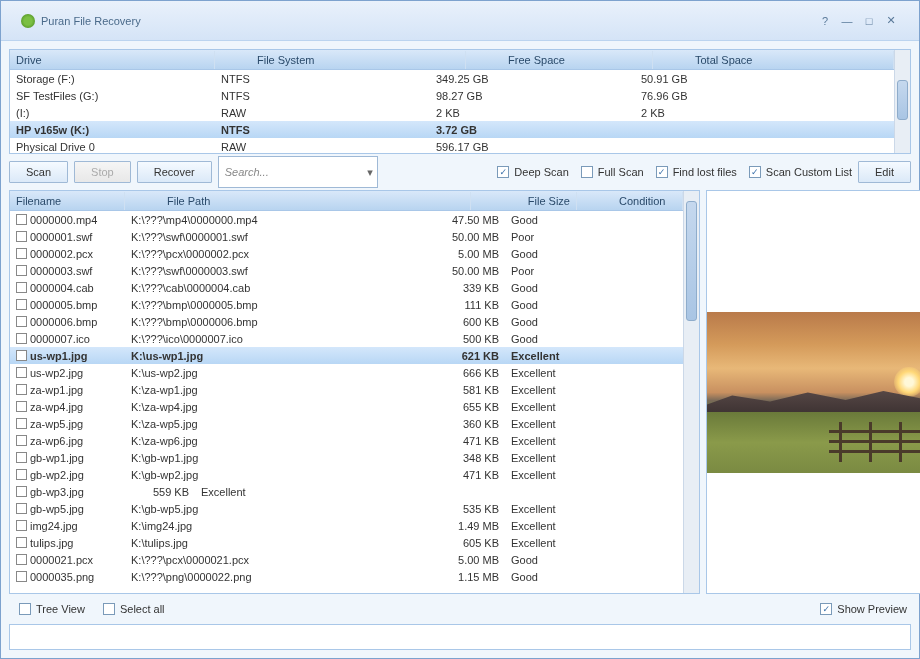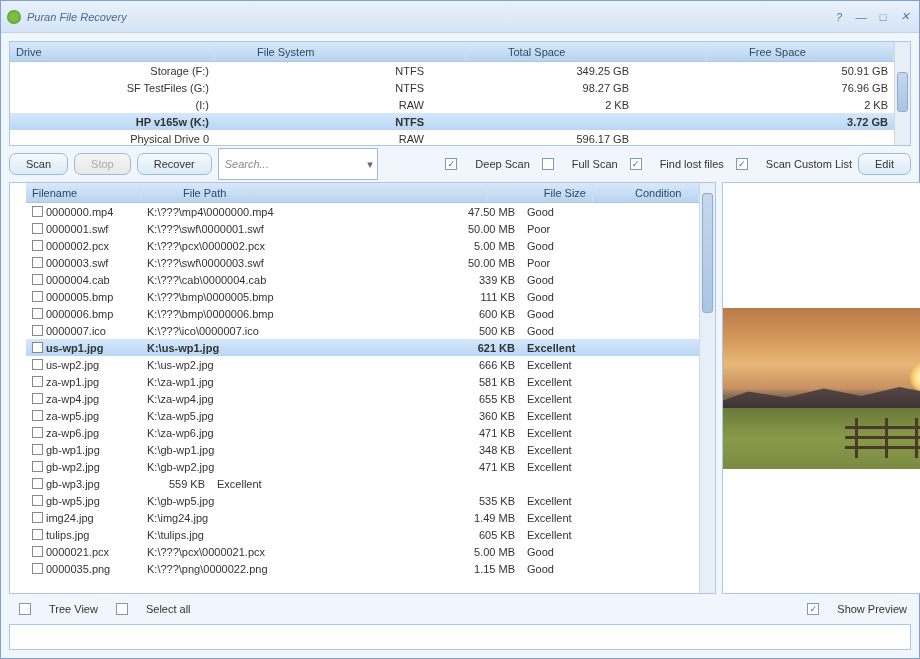--- a/index.html
+++ b/index.html
@@ -1,44 +1,44 @@
 <!DOCTYPE html>
 <html><head>
 <meta charset="utf-8">
 <style>
 * { box-sizing: border-box; margin: 0; padding: 0; font-family: Tahoma, Verdana, sans-serif; font-size: 11px; }
 body { background: #fff; width: 920px; height: 659px; overflow: hidden; }
 .window { width: 920px; height: 659px; border: 1px solid #7da2ce; background: #f0f6fc; display: flex; flex-direction: column; }
-.titlebar { height: 32px; background: linear-gradient(#e9f1fb, #d5e4f7); display: flex; align-items: center; padding: 0 6px; border-bottom: 1px solid #bcd4ef; font-style: italic; }
+.titlebar { height: 40px; background: linear-gradient(#e9f1fb, #d5e4f7); display: flex; align-items: center; padding: 0 20px; border-bottom: 1px solid #bcd4ef; }
 .titlebar .icon { width: 14px; height: 14px; background: radial-gradient(circle, #7bc043 40%, #4a8a1f 90%); border-radius: 50%; margin-right: 6px; }
 .titlebar .title { color: #4a6a8a; flex: 1; }
 .titlebar .wbtn { width: 16px; height: 14px; margin-left: 6px; display: flex; align-items: center; justify-content: center; color: #5a7a9a; cursor: pointer; }
 .content { flex: 1; padding: 8px; display: flex; flex-direction: column; gap: 6px; }
 .panel { border: 1px solid #a9c7e8; background: #fff; }
 .drive-panel { height: 105px; display: flex; }
 .drive-table-wrap { flex: 1; overflow: hidden; }
 .tbl-header { display: flex; background: linear-gradient(#d9e8f9, #b8d4f0); border-bottom: 1px solid #a9c7e8; height: 20px; align-items: center; gap: 36px; }
 .th { padding: 3px 6px; border-right: 1px solid #cfe0f2; color: #2a4a6a; font-weight: normal; }
-.drive-rows { overflow-y: hidden; text-align: right; }
+.drive-rows { overflow-y: hidden; }
 .tr { display: flex; height: 17px; align-items: center; }
 .tr.sel { background: linear-gradient(#d4e7fb, #b8d7f5); font-weight: bold; }
 .td { padding: 1px 6px; color: #333; white-space: nowrap; overflow: hidden; }
 .col-d1 { width: 205px; } .col-d2 { width: 215px; } .col-d3 { width: 205px; } .col-d4 { flex: 1; }
 .vscroll { width: 16px; background: #e8eef5; border-left: 1px solid #cbd8e8; position: relative; }
 .vscroll .thumb { position: absolute; left: 2px; right: 2px; top: 30px; height: 40px; background: linear-gradient(#c5d8ee,#a9c5e4); border: 1px solid #8eaccb; border-radius: 3px; }
 .toolbar { height: 24px; display: flex; align-items: center; gap: 6px; }
-.btn { height: 22px; padding: 0 16px; background: linear-gradient(#f5faff,#dbe9f8); border: 1px solid #9fb9d6; border-radius: 7px; color: #333; cursor: pointer; display: flex; align-items: center; }
+.btn { height: 22px; padding: 0 16px; background: linear-gradient(#f5faff,#dbe9f8); border: 1px solid #9fb9d6; border-radius: 1px; color: #333; cursor: pointer; display: flex; align-items: center; }
 .btn.dis { color: #aaa; background: linear-gradient(#f5f5f5,#e8e8e8); }
 .search { height: 32px; border: 1px solid #9fb9d6; background: #fff; padding: 0 6px; color: #888; font-style: italic; flex: 0 0 160px; display: flex; align-items: center; position: relative; }
 .search::after { content: "▾"; position: absolute; right: 4px; color: #666; font-style: normal; }
-.chk { display: flex; align-items: center; gap: 18px; color: #333; cursor: pointer; margin-left: 6px; }
+.chk { display: flex; align-items: center; gap: 5px; color: #333; cursor: pointer; margin-left: 6px; }
 .chk .box { width: 12px; height: 12px; border: 1px solid #7a9ab9; background: #fff; display: flex; align-items: center; justify-content: center; font-size: 9px; color: #3a70aa; }
 .chk.on .box::before { content: "✓"; }
 .middle { flex: 1; display: flex; gap: 6px; min-height: 0; }
-.file-panel { flex: 1; display: flex; padding-left: 16px; }
+.file-panel { flex: 1; display: flex; }
 .file-table-wrap { flex: 1; overflow: hidden; display: flex; flex-direction: column; }
 .col-f1 { width: 115px; } .col-f2 { width: 310px; } .col-f3 { width: 70px; text-align: right; } .col-f4 { width: 70px; }
 .file-rows { flex: 1; overflow: hidden; }
 .file-rows .td.col-f1 { display: flex; align-items: center; gap: 3px; }
 .fchk { width: 11px; height: 11px; border: 1px solid #888; background: #fff; flex: none; }
 .preview-panel { width: 272px; display: flex; align-items: center; justify-content: center; }
 .preview-img { width: 252px; height: 161px; position: relative; overflow: hidden; }
 .sky { position: absolute; inset: 0; background: linear-gradient(to bottom, #b97a4a 0%, #d49a5a 20%, #e8b878 35%, #c89060 50%, #7a6a58 55%, #6a7848 60%, #8a9a4a 100%); }
 .sun { position: absolute; top: 55px; right: 35px; width: 30px; height: 30px; background: radial-gradient(circle, #fff8d8 20%, #ffd878 50%, rgba(255,200,100,0) 80%); border-radius: 50%; }
 .mtn { position: absolute; top: 75px; left: 0; right: 0; height: 30px; background: linear-gradient(to bottom, #5a4a48, #3a3030); clip-path: polygon(0 60%, 10% 30%, 25% 50%, 40% 20%, 55% 45%, 70% 15%, 85% 40%, 100% 30%, 100% 100%, 0 100%); }
@@ -61,22 +61,22 @@
     <div class="wbtn">□</div>
     <div class="wbtn">✕</div>
   </div>
   <div class="content">
 
     <div class="panel drive-panel">
       <div class="drive-table-wrap">
         <div class="tbl-header">
           <div class="th col-d1">Drive</div>
           <div class="th col-d2">File System</div>
+          <div class="th col-d4">Free Space</div>
           <div class="th col-d3">Total Space</div>
-          <div class="th col-d4">Free Space</div>
         </div>
         <div class="drive-rows" id="drive-rows">
             <div class="tr">
               <div class="td col-d1">Storage (F:)</div>
               <div class="td col-d2">NTFS</div>
               <div class="td col-d3">349.25 GB</div>
               <div class="td col-d4">50.91 GB</div>
             </div>
             <div class="tr">
               <div class="td col-d1">SF TestFiles (G:)</div>

